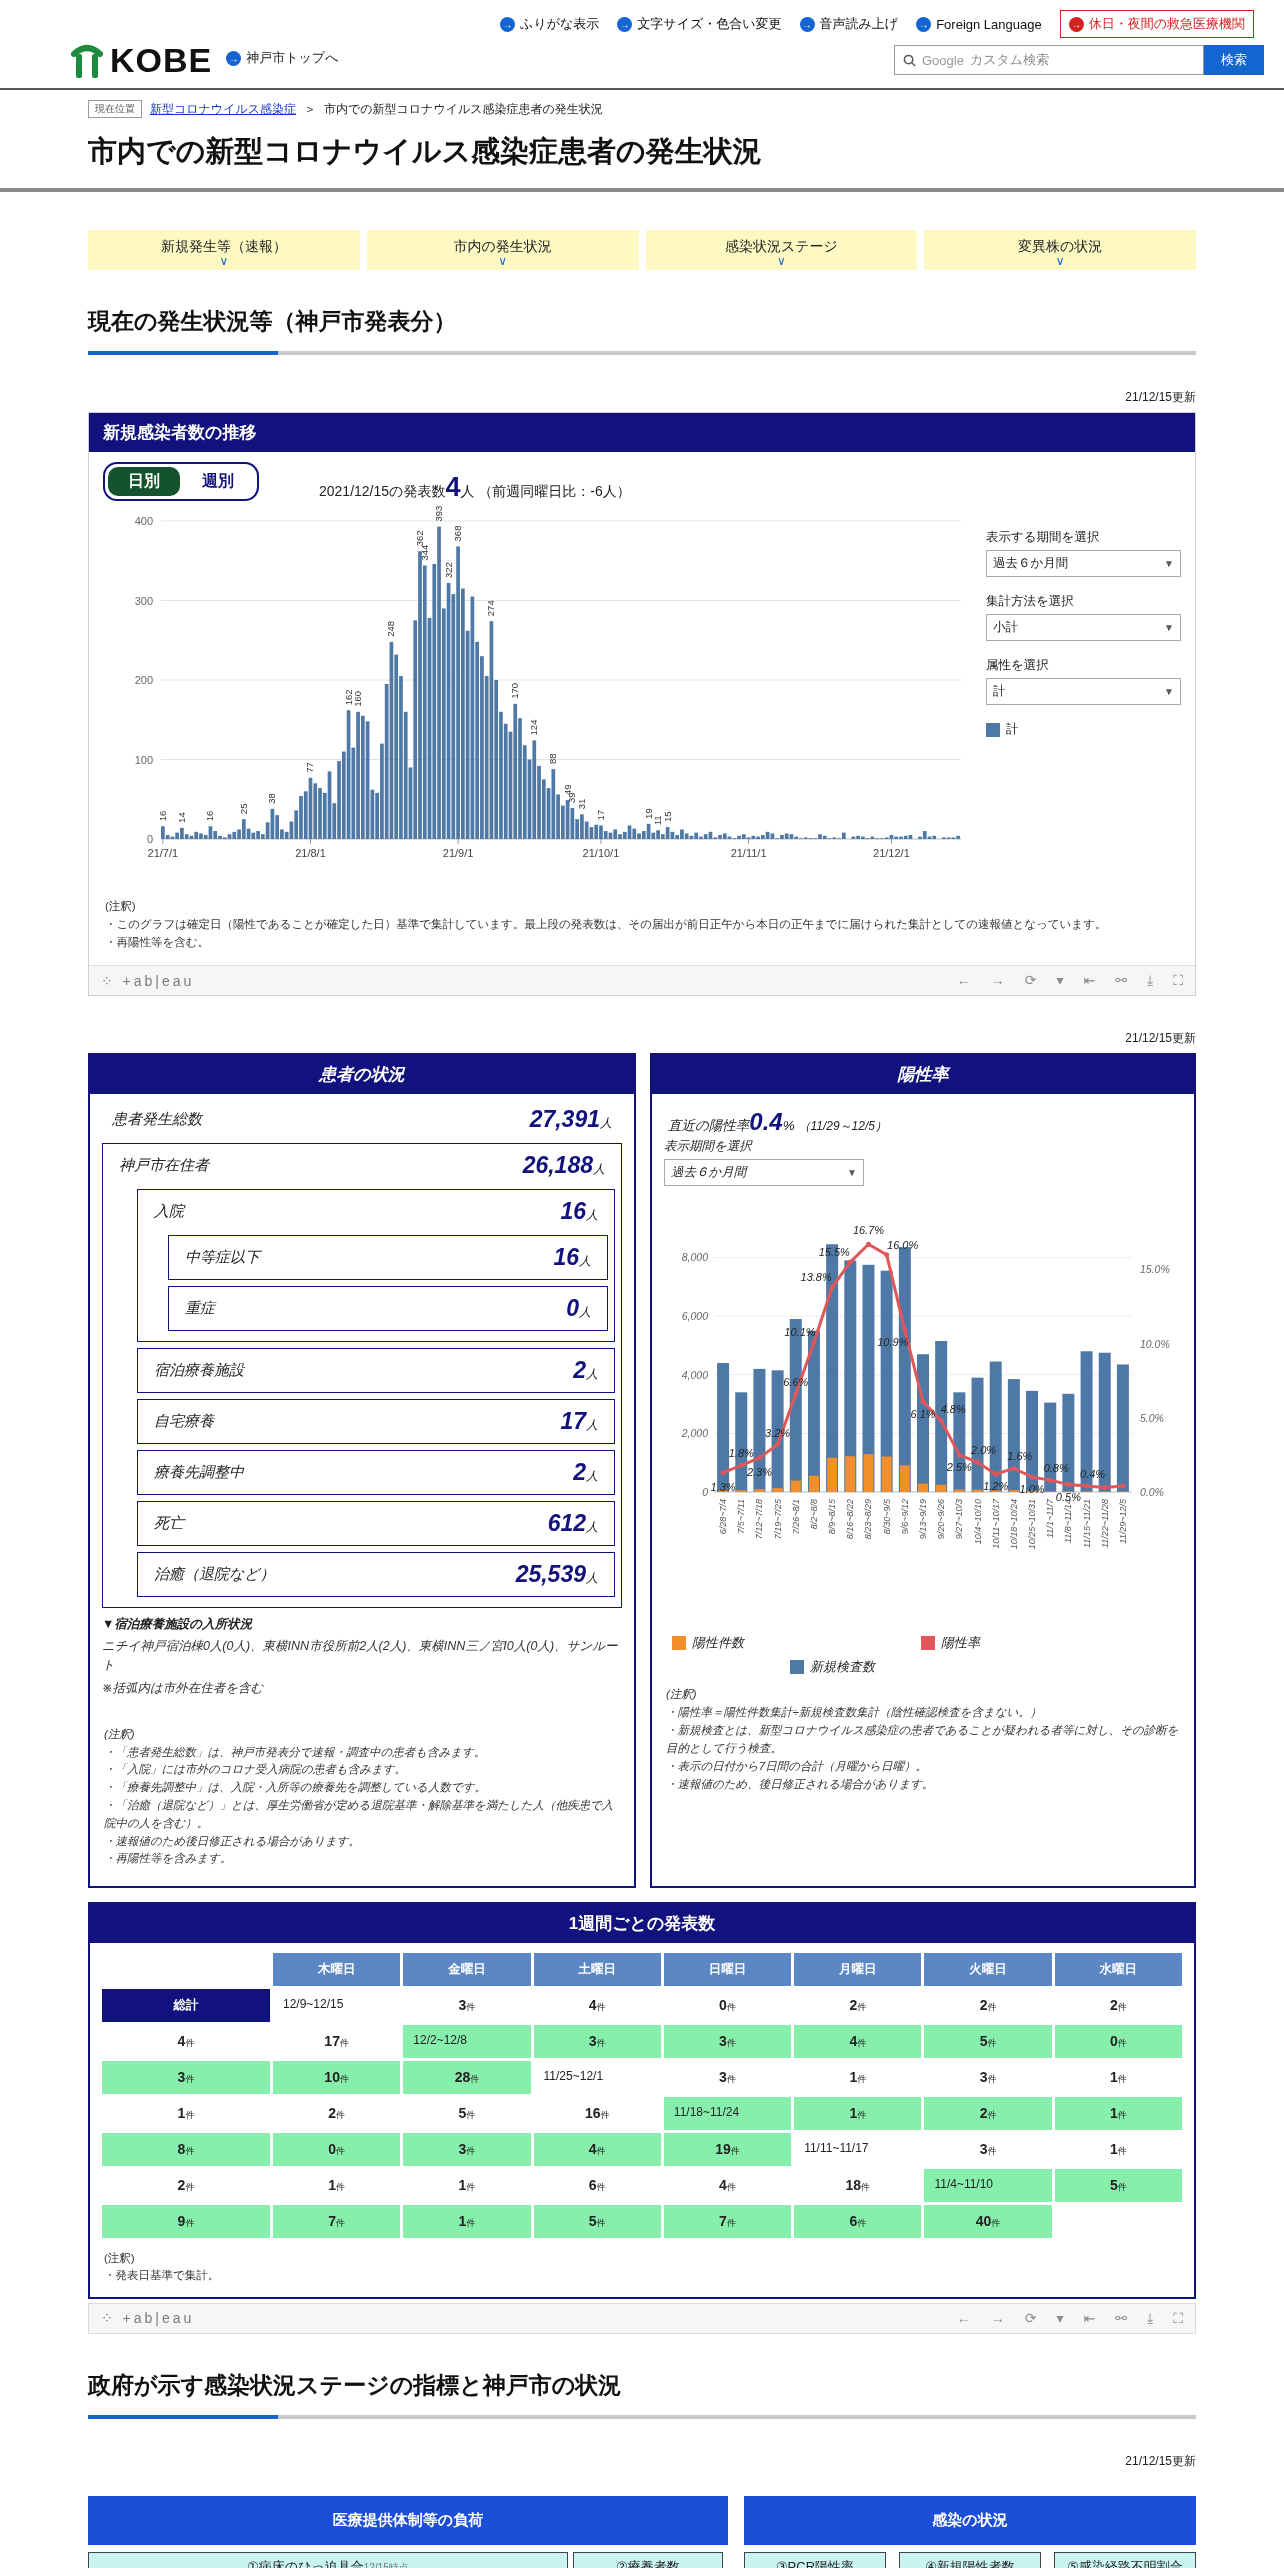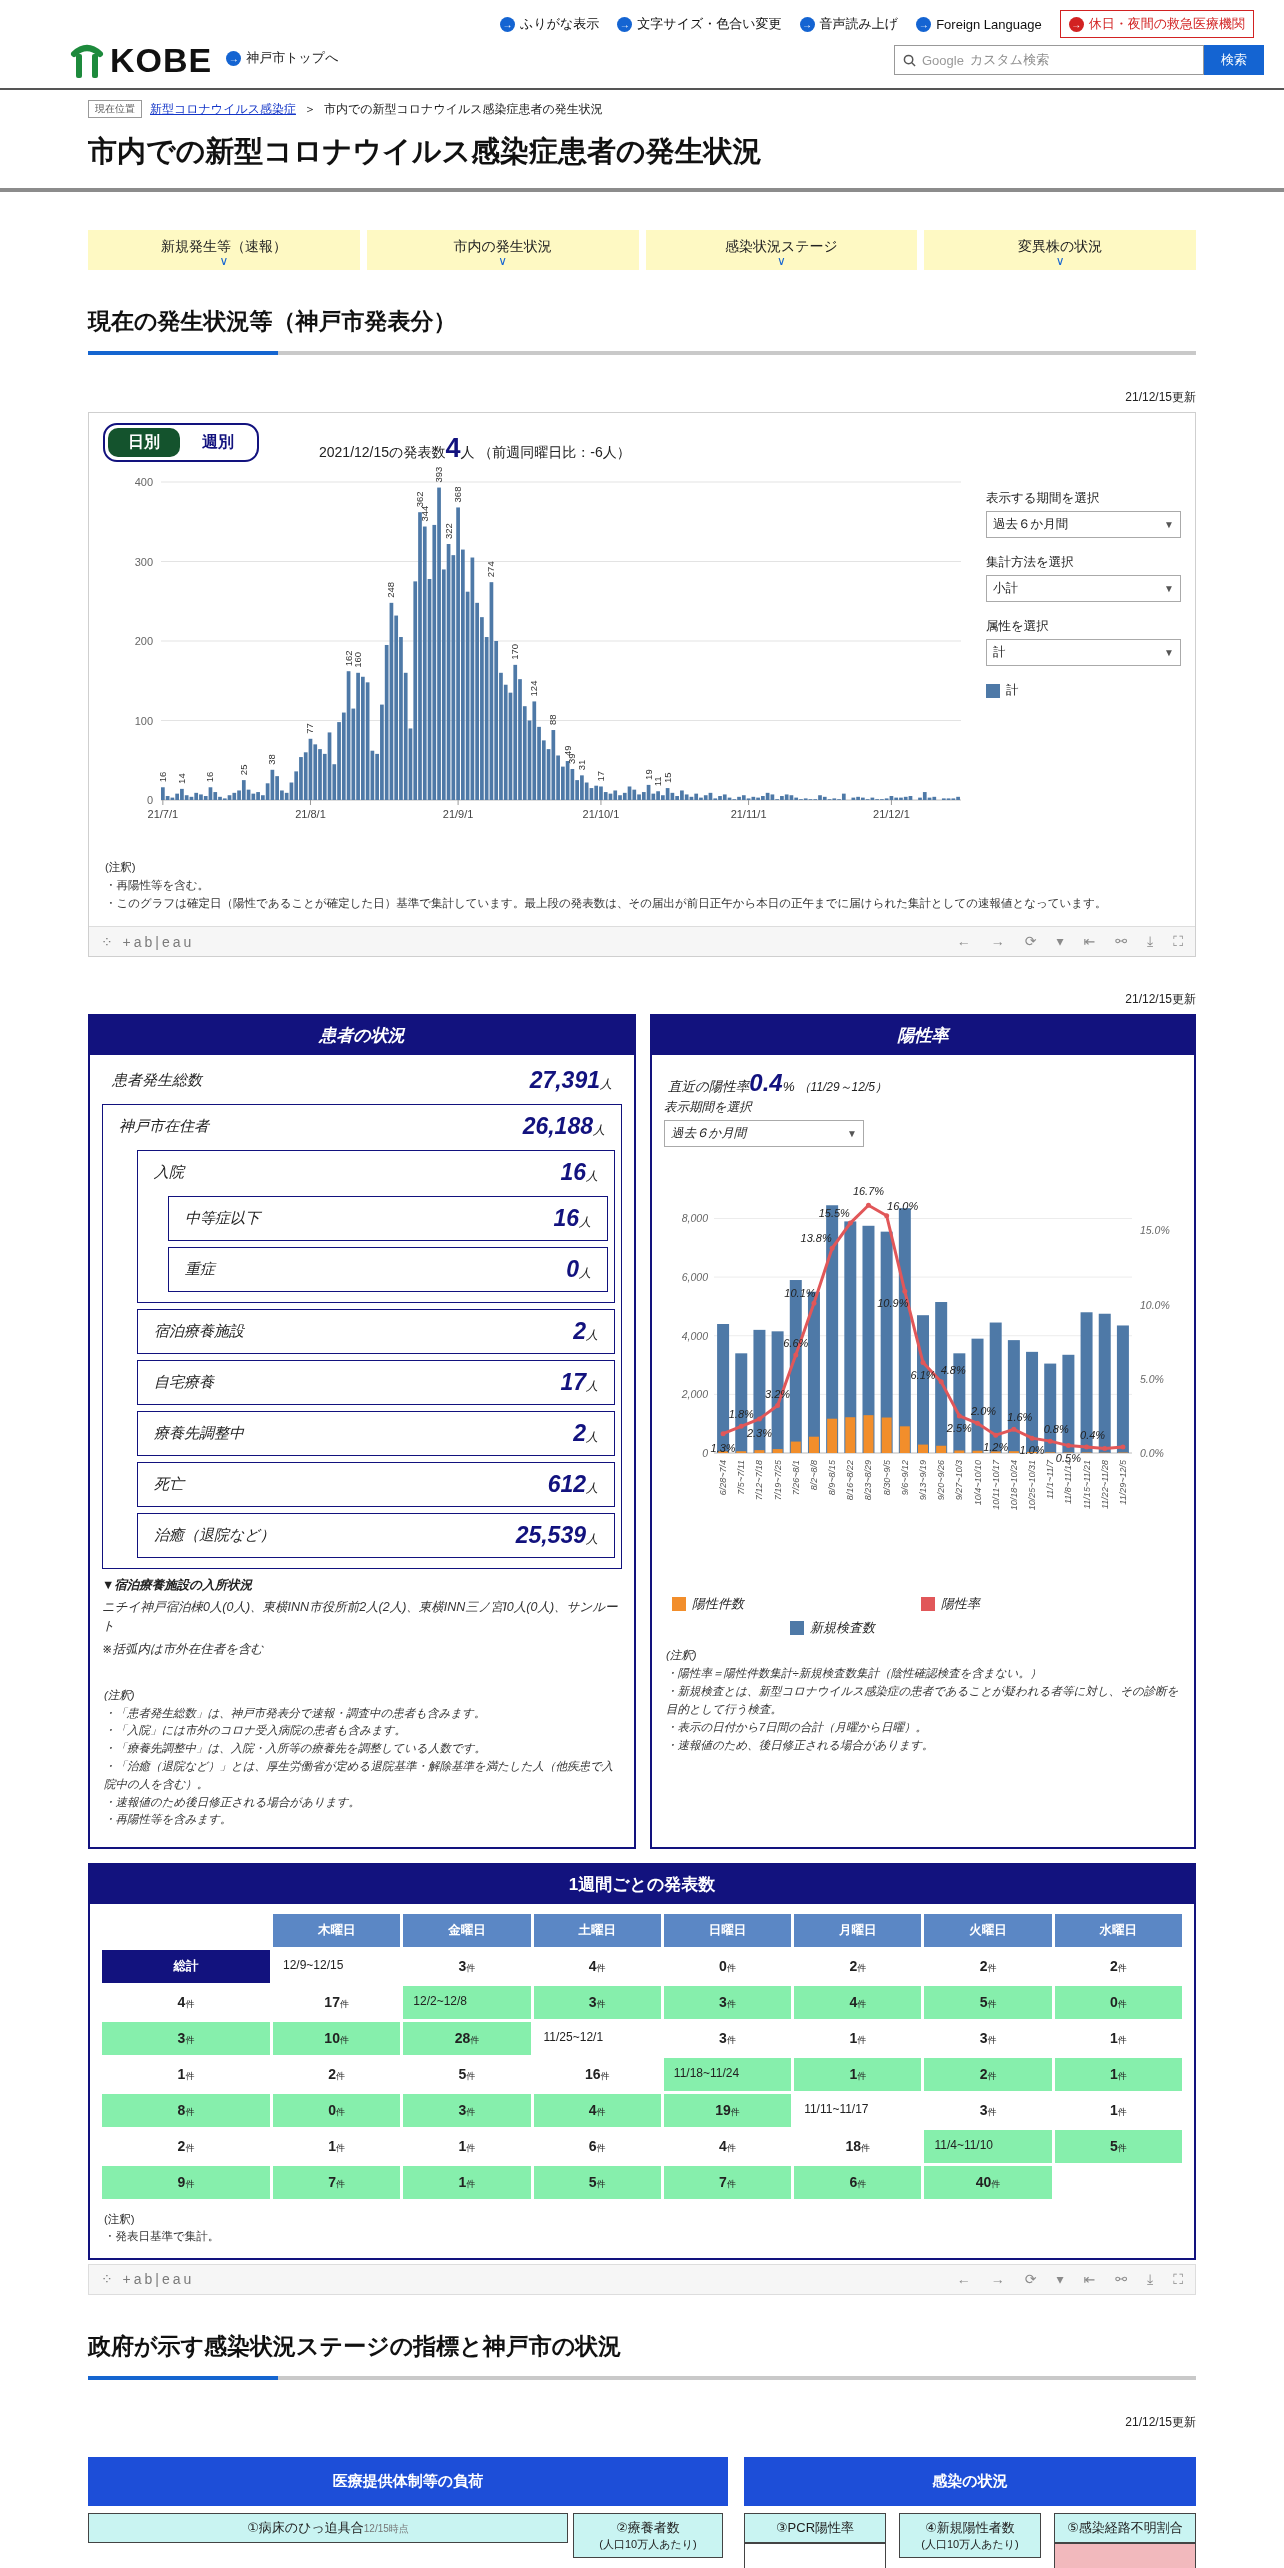--- a/index.html
+++ b/index.html
@@ -210,20 +210,21 @@
 
   <h2 class="section-heading">現在の発生状況等（神戸市発表分）</h2>
   <div class="section-rule">
       <div class="b"></div>
       <div class="g"></div>
     </div>
 
   <div class="updated">21/12/15更新</div>
 
   <div class="card">
+    <div class="navy-bar">新規感染者数の推移</div>
     <div class="card-body">
       <div class="daily-top">
         <div class="toggle">
           <div class="toggle-opt sel">日別</div>
           <div class="toggle-opt">週別</div>
         </div>
         <div class="stat-line">
           <span>2021/12/15の発表数</span><span class="stat-big">4</span><span>人</span>
           <span>（前週同曜日比：-6人）</span>
         </div>
@@ -462,22 +463,22 @@
               <span class="caret">▼</span>
           </div>
           <div class="legend-item">
             <span class="sw" id="dailyLegendSw" style="background: rgb(78, 121, 167);"></span>
             <span>計</span>
           </div>
         </div>
       </div>
       <div class="notes">
         <div>(注釈)</div>
+        <div>・このグラフは確定日（陽性であることが確定した日）基準で集計しています。最上段の発表数は、その届出が前日正午から本日の正午までに届けられた集計としての速報値となっています。</div>
         <div>・再陽性等を含む。</div>
-        <div>・このグラフは確定日（陽性であることが確定した日）基準で集計しています。最上段の発表数は、その届出が前日正午から本日の正午までに届けられた集計としての速報値となっています。</div>
       </div>
     </div>
     <div class="tableau-bar">
       <span class="tableau-logo">⁘ +ab|eau</span>
       <span class="tableau-icons">
         <span>←</span>
         <span>→</span>
         <span>⟳</span>
         <span>▾</span>
         <span>⇤</span>

